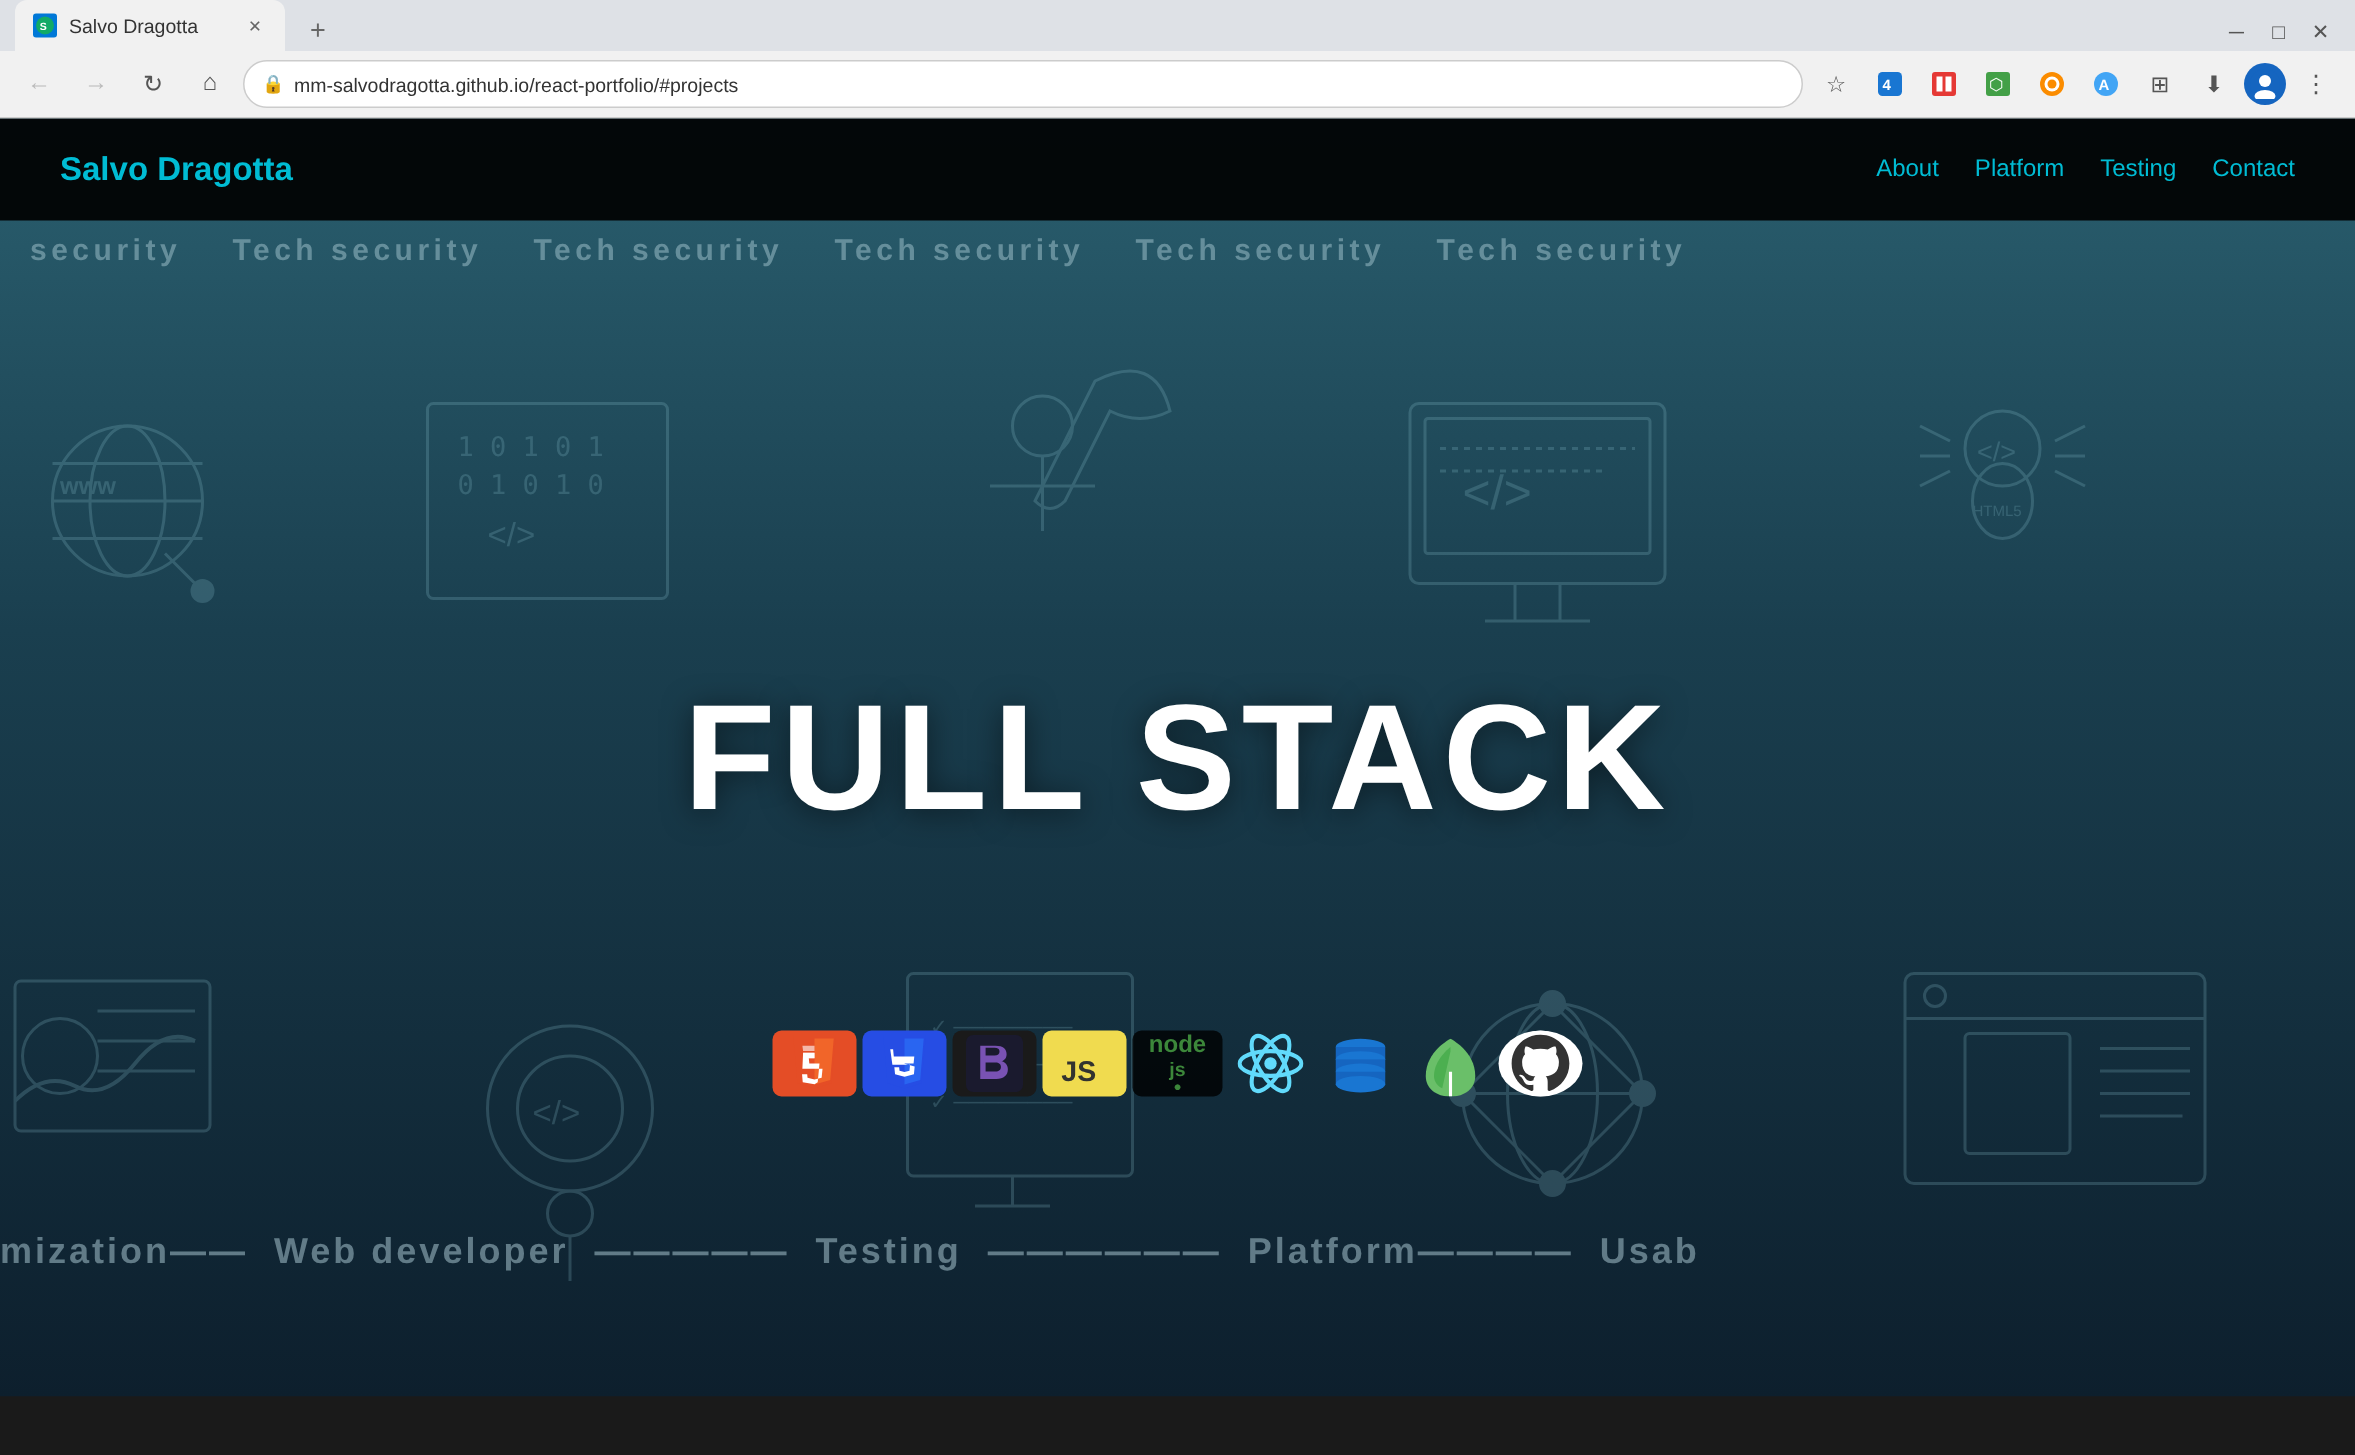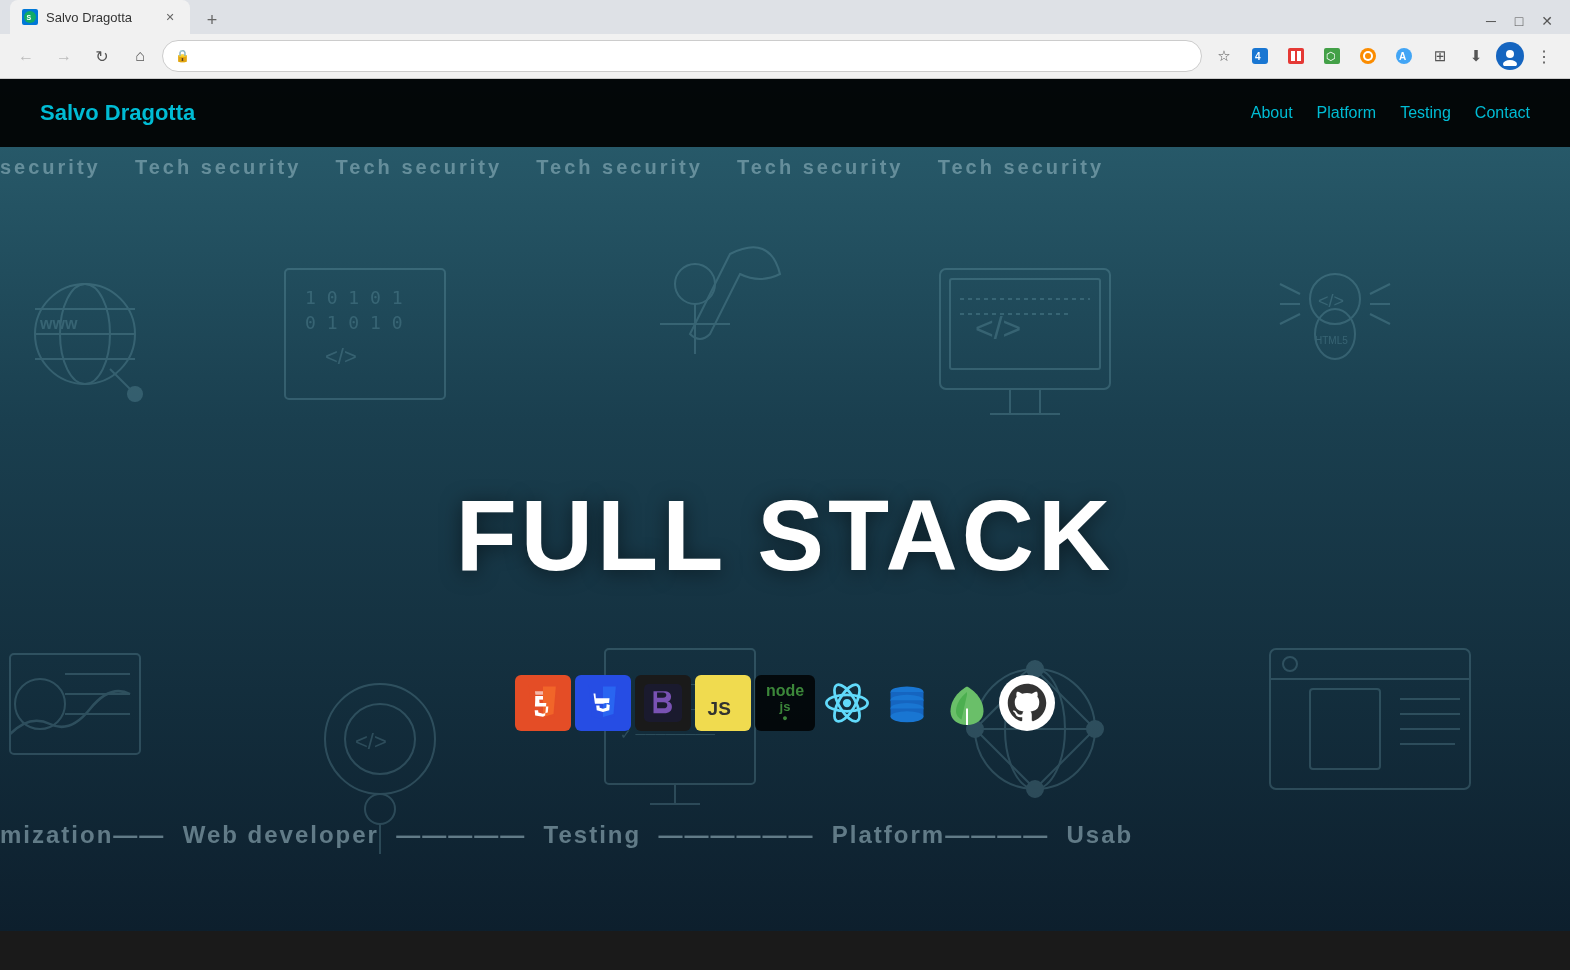--- a/index.html
+++ b/index.html
@@ -192,38 +192,38 @@
 
     
     .marquee-top {
       position: absolute;
       top: 68px;
       left: 0; right: 0;
       height: 40px;
       overflow: hidden;
       display: flex;
       align-items: center;
+      padding-left: 20px;
     }
     .marquee-content {
       white-space: nowrap;
       color: rgba(180,210,220,0.5);
       font-size: 22px;
       font-weight: bold;
       letter-spacing: 2px;
     }
 
     
     .hero-text-container {
       position: absolute;
       top: 50%;
       left: 50%;
       transform: translate(-50%, -50%);
       text-align: center;
       z-index: 10;
-      margin-top: 30px;
     }
     .hero-title-line1 {
       font-size: 100px;
       font-weight: 900;
       color: white;
       letter-spacing: 4px;
       text-shadow: 0 2px 20px rgba(0,0,0,0.5);
       line-height: 1;
     }
     .hero-title-line2 {
@@ -240,21 +240,21 @@
       position: absolute;
       bottom: 200px;
       left: 50%;
       transform: translateX(-50%);
       display: flex;
       gap: 4px;
       align-items: center;
       z-index: 10;
     }
     .badge {
-      width: 56px; height: 56px;
+      width: 56px; height: 44px;
       border-radius: 6px;
       display: flex;
       align-items: center;
       justify-content: center;
       font-weight: bold;
       font-size: 14px;
     }
     .badge-html5 { background: #e44d26; color: white; font-size: 22px; }
     .badge-css3 { background: #264de4; color: white; font-size: 22px; }
     .badge-bootstrap { background: #1a1a1a; color: #7952b3; font-size: 22px; }
@@ -315,20 +315,21 @@
     </div>
   </div>
 
   <div class="browser-toolbar">
     <button class="toolbar-nav-btn disabled">←</button>
     <button class="toolbar-nav-btn disabled">→</button>
     <button class="toolbar-nav-btn">↻</button>
     <button class="toolbar-nav-btn">⌂</button>
     <div class="address-bar">
       <span class="address-bar-lock">🔒</span>
+      <span class="address-bar-url">mm-salvodragotta.github.io/react-portfolio/#projects</span>
     </div>
     <div class="toolbar-actions">
       <button class="toolbar-action-btn">☆</button>
 
       <button class="toolbar-action-btn" style="position:relative;">
         <svg width="18" height="18" viewBox="0 0 18 18">
             <rect x="1" y="1" width="16" height="16" rx="3" fill="#1976d2"></rect>
             <text x="4" y="13" font-size="10" fill="white" font-weight="bold">4</text>
           </svg>
       </button>

